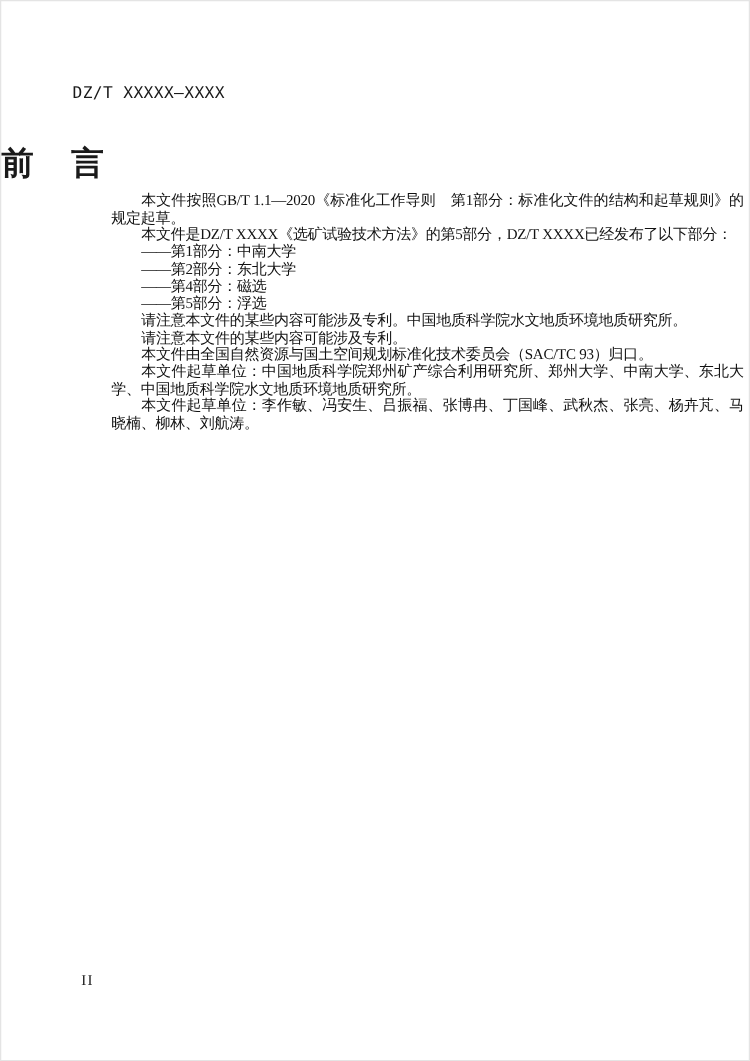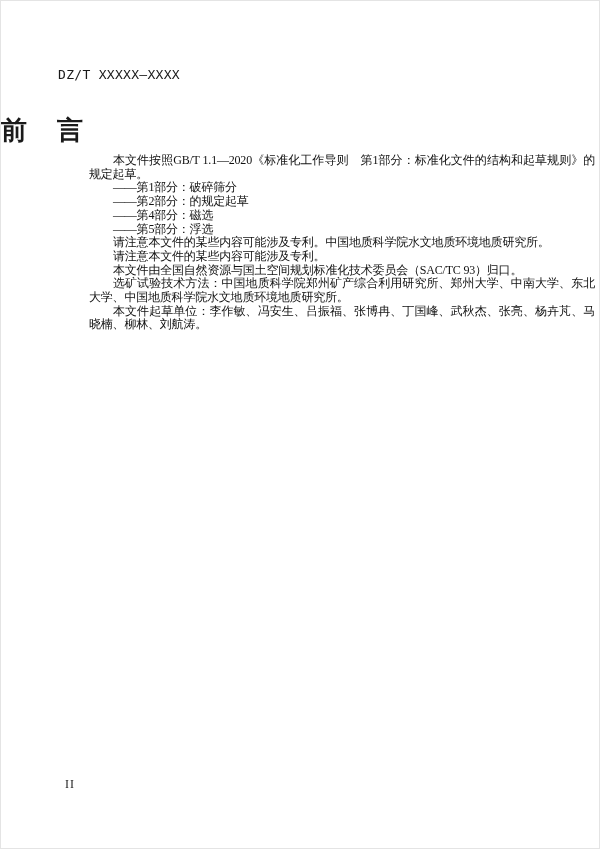--- a/index.html
+++ b/index.html
@@ -73,26 +73,27 @@
 <body>
 
 <div class="page">
 
   <div class="doc-code">DZ/T XXXXX—XXXX</div>
 
   <h1 class="title">前　言</h1>
 
   <div class="content">
     <p>本文件按照GB/T 1.1—2020《标准化工作导则　第1部分：标准化文件的结构和起草规则》的规定起草。</p>
-    <p>——第1部分：破碎筛分</p>
-    <p>——第2部分：的规定起草</p>
+    <p>本文件是DZ/T XXXX《选矿试验技术方法》的第5部分，DZ/T XXXX已经发布了以下部分：</p>
+    <p>——第1部分：中南大学</p>
+    <p>——第2部分：东北大学</p>
     <p>——第4部分：磁选</p>
     <p>——第5部分：浮选</p>
     <p>请注意本文件的某些内容可能涉及专利。中国地质科学院水文地质环境地质研究所。</p>
     <p>请注意本文件的某些内容可能涉及专利。</p>
     <p>本文件由全国自然资源与国土空间规划标准化技术委员会（SAC/TC 93）归口。</p>
-    <p>选矿试验技术方法：中国地质科学院郑州矿产综合利用研究所、郑州大学、中南大学、东北大学、中国地质科学院水文地质环境地质研究所。</p>
+    <p>本文件起草单位：中国地质科学院郑州矿产综合利用研究所、郑州大学、中南大学、东北大学、中国地质科学院水文地质环境地质研究所。</p>
     <p>本文件起草单位：李作敏、冯安生、吕振福、张博冉、丁国峰、武秋杰、张亮、杨卉芃、马晓楠、柳林、刘航涛。</p>
   </div>
 
   <div class="page-number">II</div>
 
 </div>
 
 </body></html>

